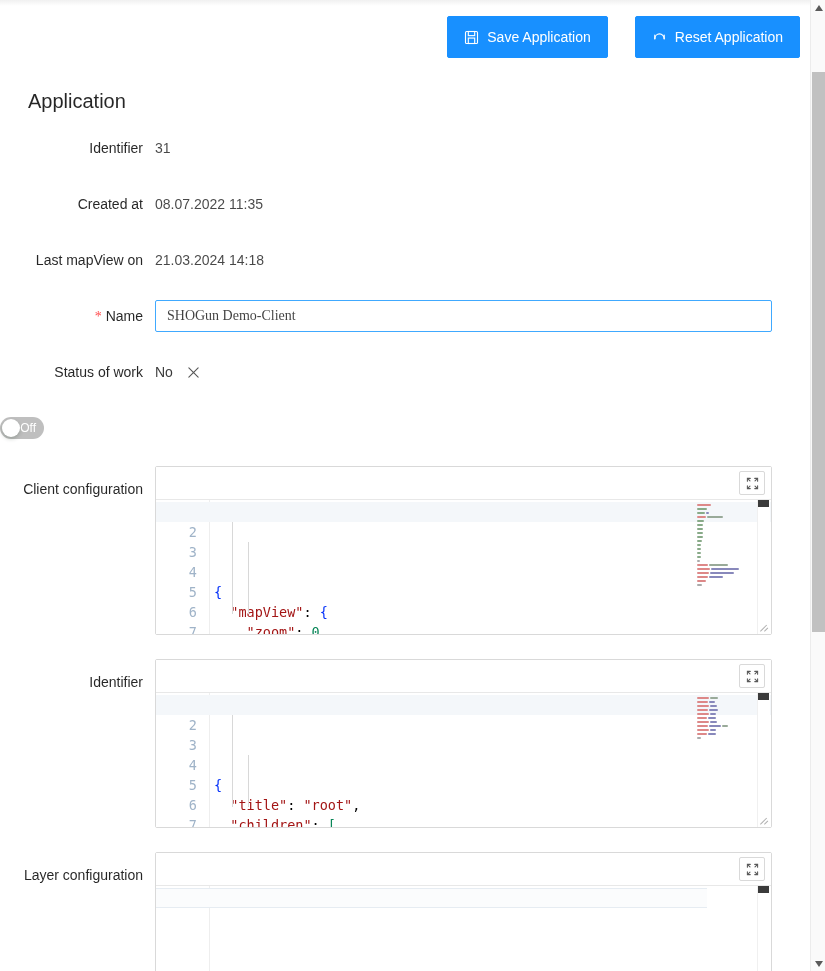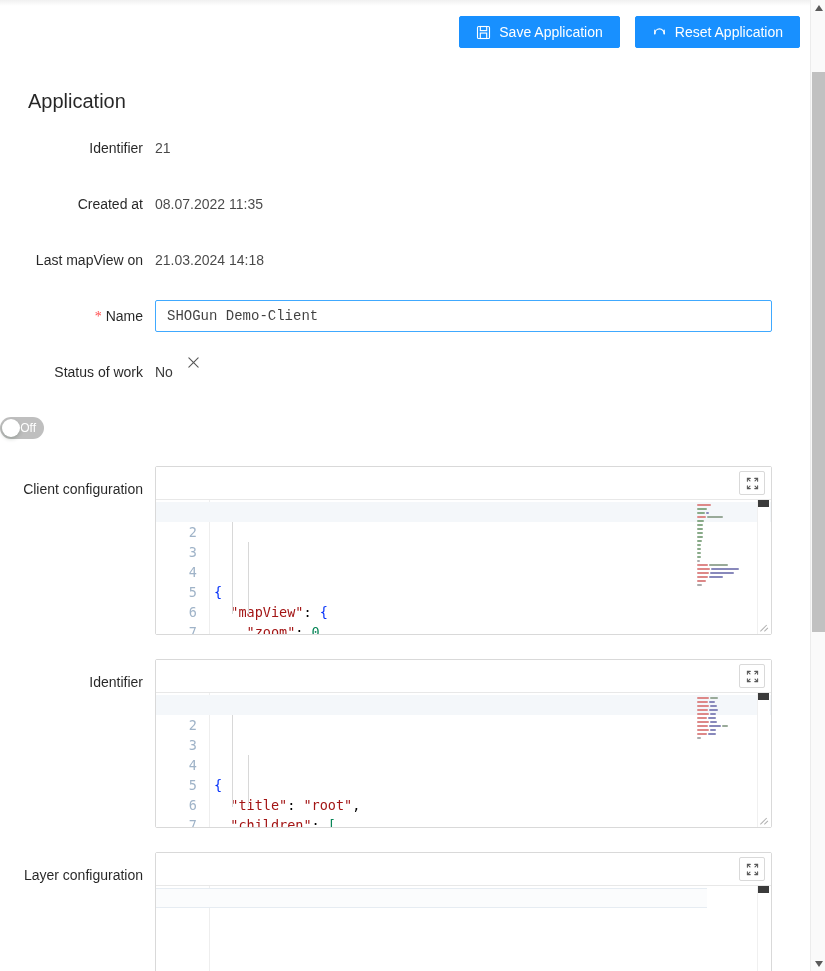--- a/index.html
+++ b/index.html
@@ -27,30 +27,31 @@
     background: linear-gradient(to bottom, #f0f0f0 0%, #ffffff 100%);
   }
 
   
   .toolbar {
     position: absolute; top: 16px; right: 10px;
     display: flex; gap: 15px;
   }
   .btn {
     display: inline-flex; align-items: center; gap: 8px;
-    height: 32px; padding: 0 16px;
+    height: 42px; padding: 0 16px;
     background: #1890ff;
     border: 1px solid #1890ff;
     border-radius: 2px;
     color: #fff;
     font-size: 14px;
     font-family: "Liberation Sans", sans-serif;
     cursor: pointer;
     white-space: nowrap;
     line-height: 30px;
+    margin-left: 12px;
   }
   .btn svg { display:block; }
 
   
   .page-title {
     position: absolute; left: 28px; top: 90px;
     font-size: 20px; font-weight: 400; color: rgba(0,0,0,0.85);
   }
   .form { position: absolute; left: 0; top: 132px; width: 810px; }
   .row { display: flex; margin-bottom: 24px; }
@@ -66,27 +67,27 @@
   .row .ctl { flex: 1 1 auto; min-width: 0; padding-right: 25px; }
   .static-val { line-height: 32px; color: rgba(0,0,0,0.72); font-size:14px; }
   .req-star { color:#ff4d4f; font-family:"Liberation Serif",serif; margin-right:4px; font-size:14px; line-height:1; }
 
   .text-input {
     width: 617px; height: 32px;
     border: 1px solid #40a9ff;
     border-radius: 2px;
     padding: 4px 11px;
     font-size: 14px;
-    font-family: Liberation Mono, monospace;
+    font-family: Liberation Serif, serif;
     color: rgba(0,0,0,0.75);
     outline: none;
     background: #fff;
   }
 
-  .status-val { display:flex; align-items:flex-start; gap:14px; line-height:32px; }
+  .status-val { display:flex; align-items:center; gap:14px; line-height:32px; }
   .status-val .txt { color: rgba(0,0,0,0.78); font-size:14px; }
   .clear-x { cursor:pointer; display:flex; align-items:center; }
 
   .switch {
     width: 44px; height: 22px; border-radius: 100px;
     background: #bfbfbf; position: relative; margin-top: 5px;
     cursor: pointer; display:inline-block;
   }
   .switch .knob {
     position:absolute; left:2px; top:2px; width:18px; height:18px;
@@ -225,21 +226,21 @@
     </button>
   </div>
 
   <div class="page-title">Application</div>
 
   <div class="form">
 
     <div class="row">
       <div class="lbl">Identifier</div>
       <div class="ctl">
-        <div class="static-val">21</div>
+        <div class="static-val">31</div>
       </div>
     </div>
 
     <div class="row">
       <div class="lbl">Created at</div>
       <div class="ctl">
         <div class="static-val">08.07.2022 11:35</div>
       </div>
     </div>
 

